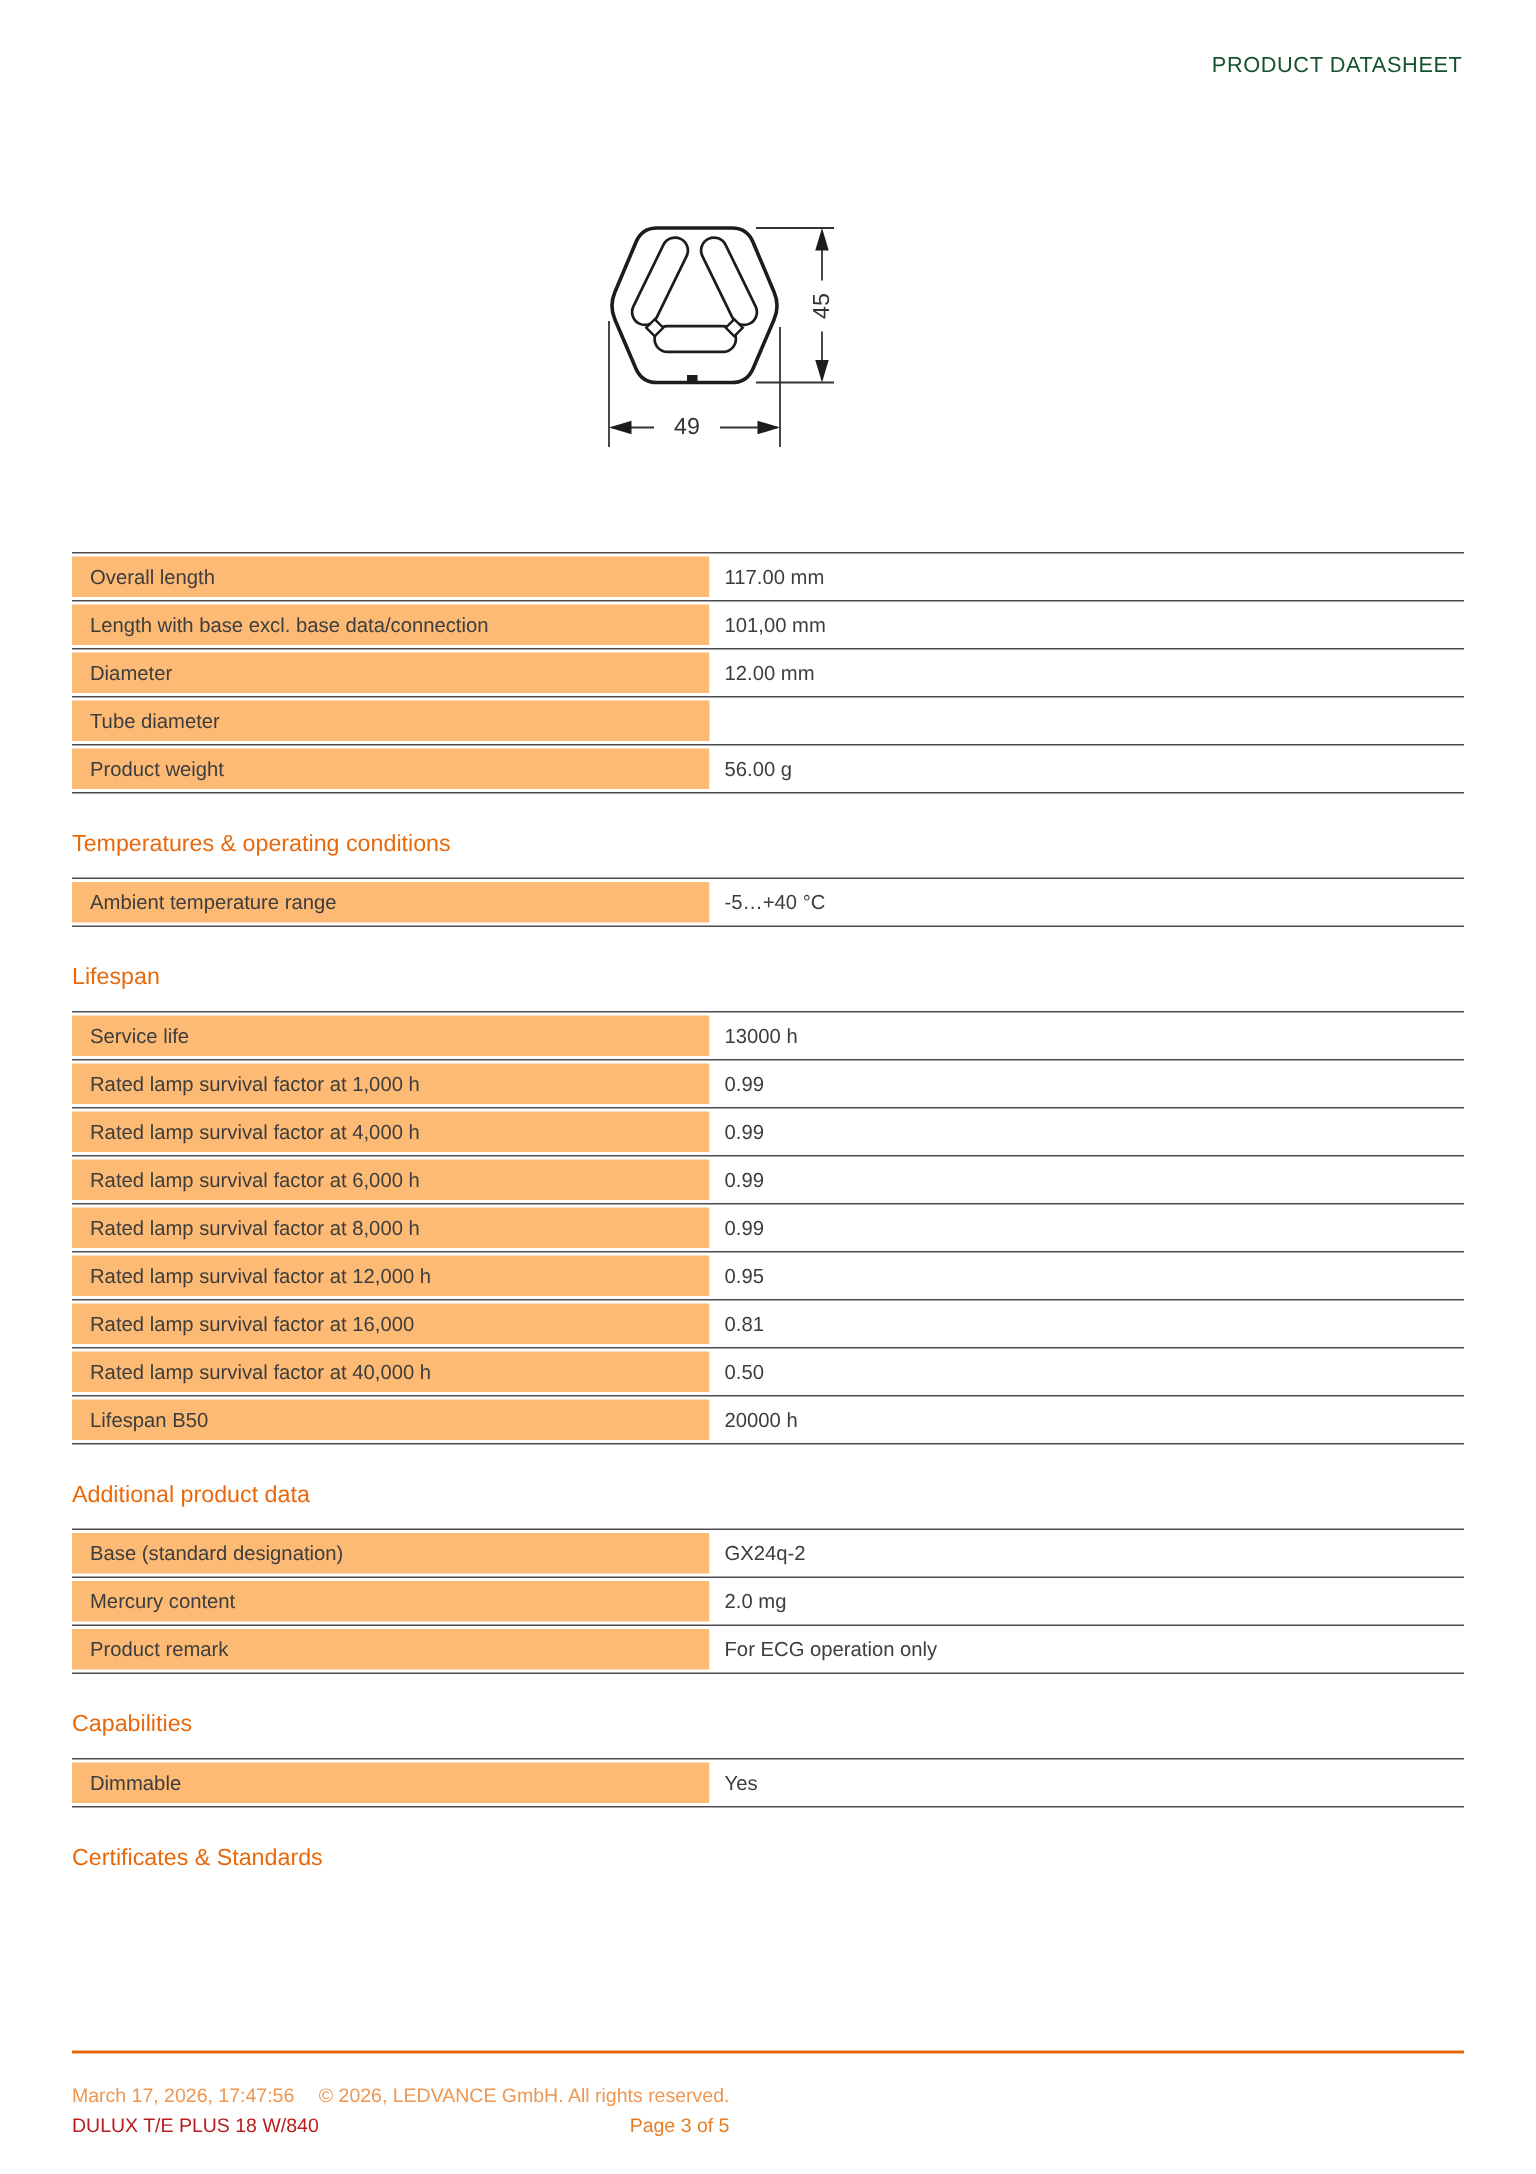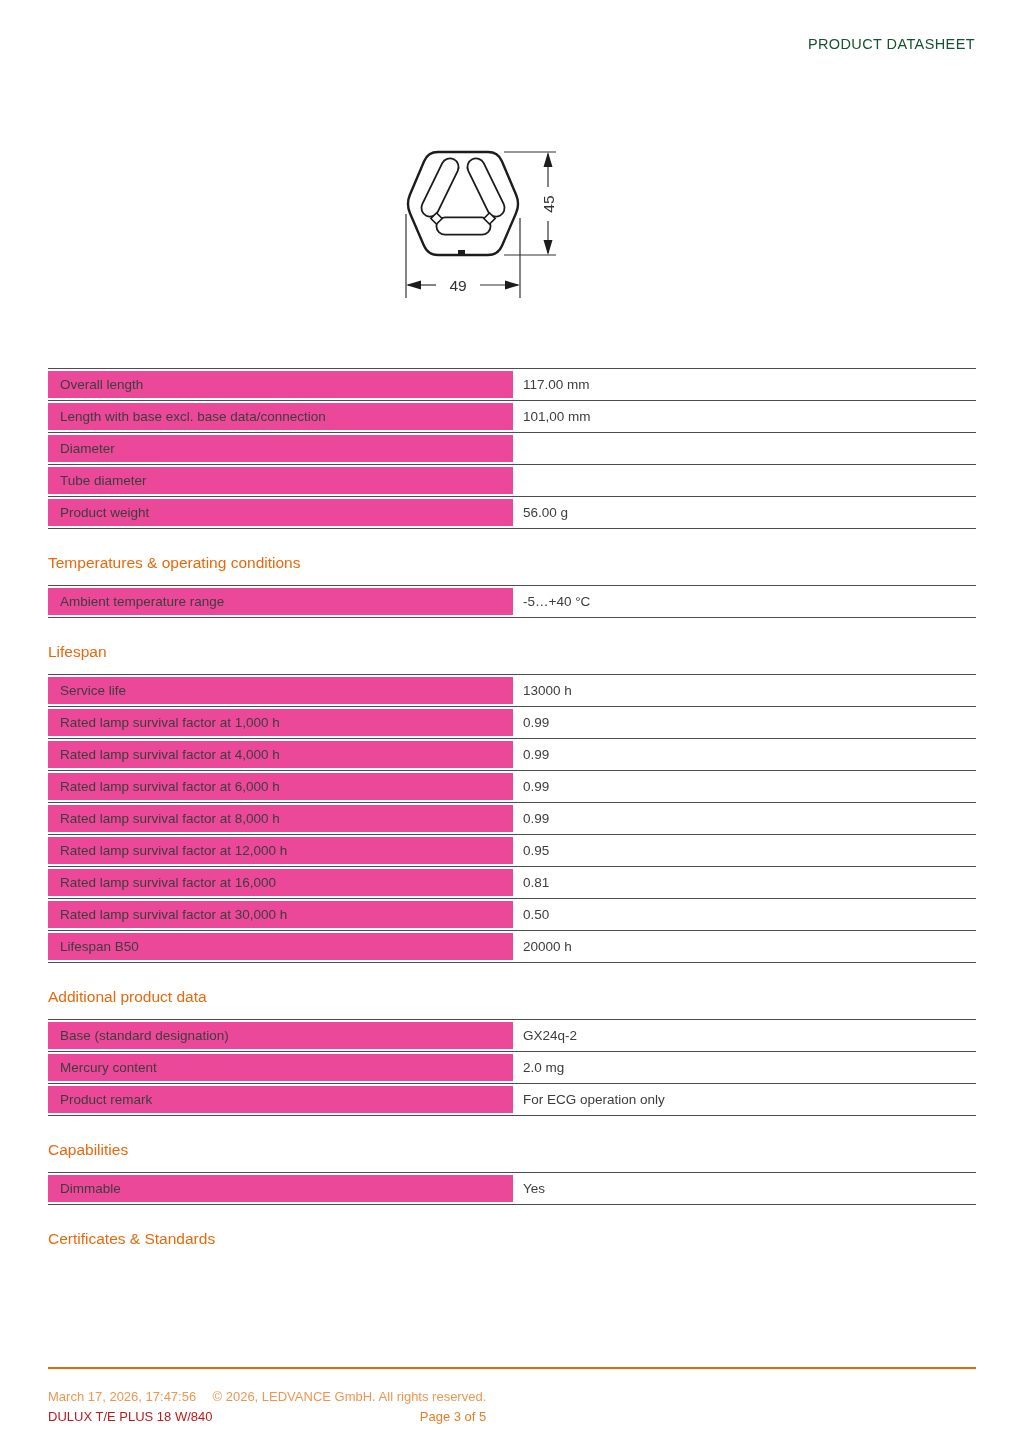--- a/index.html
+++ b/index.html
@@ -25,22 +25,22 @@
   }
   .data-table{border-top:1px solid #4d4d4d;}
   .t-row{
     display:flex;
     height:32px;box-sizing:border-box;
     border-bottom:1px solid #4d4d4d;
     padding:2px 0;
     font-size:13.5px;
   }
   .cell-label{
-    width:465px;box-sizing:border-box;
-    background:#ec4899;
+    width:425px;box-sizing:border-box;
+    background:#fdba74;
     padding:0 12px;
     line-height:27px;
     white-space:nowrap;overflow:hidden;
   }
   .cell-value{
     flex:1;
     padding:0 10px;
     line-height:27px;
     background:#fff;
     white-space:nowrap;
@@ -120,20 +120,21 @@
       <div class="cell-value">117.00 mm</div>
     </div>
 
     <div class="t-row">
       <div class="cell-label">Length with base excl. base data/connection</div>
       <div class="cell-value">101,00 mm</div>
     </div>
 
     <div class="t-row">
       <div class="cell-label">Diameter</div>
+      <div class="cell-value">12.00 mm</div>
     </div>
 
     <div class="t-row">
       <div class="cell-label">Tube diameter</div>
     </div>
 
     <div class="t-row">
       <div class="cell-label">Product weight</div>
       <div class="cell-value">56.00 g</div>
     </div>
@@ -182,21 +183,21 @@
       <div class="cell-label">Rated lamp survival factor at 12,000 h</div>
       <div class="cell-value">0.95</div>
     </div>
 
     <div class="t-row">
       <div class="cell-label">Rated lamp survival factor at 16,000</div>
       <div class="cell-value">0.81</div>
     </div>
 
     <div class="t-row">
-      <div class="cell-label">Rated lamp survival factor at 30,000 h</div>
+      <div class="cell-label">Rated lamp survival factor at 40,000 h</div>
       <div class="cell-value">0.50</div>
     </div>
 
     <div class="t-row">
       <div class="cell-label">Lifespan B50</div>
       <div class="cell-value">20000 h</div>
     </div>
   </div>
     </section>
 

